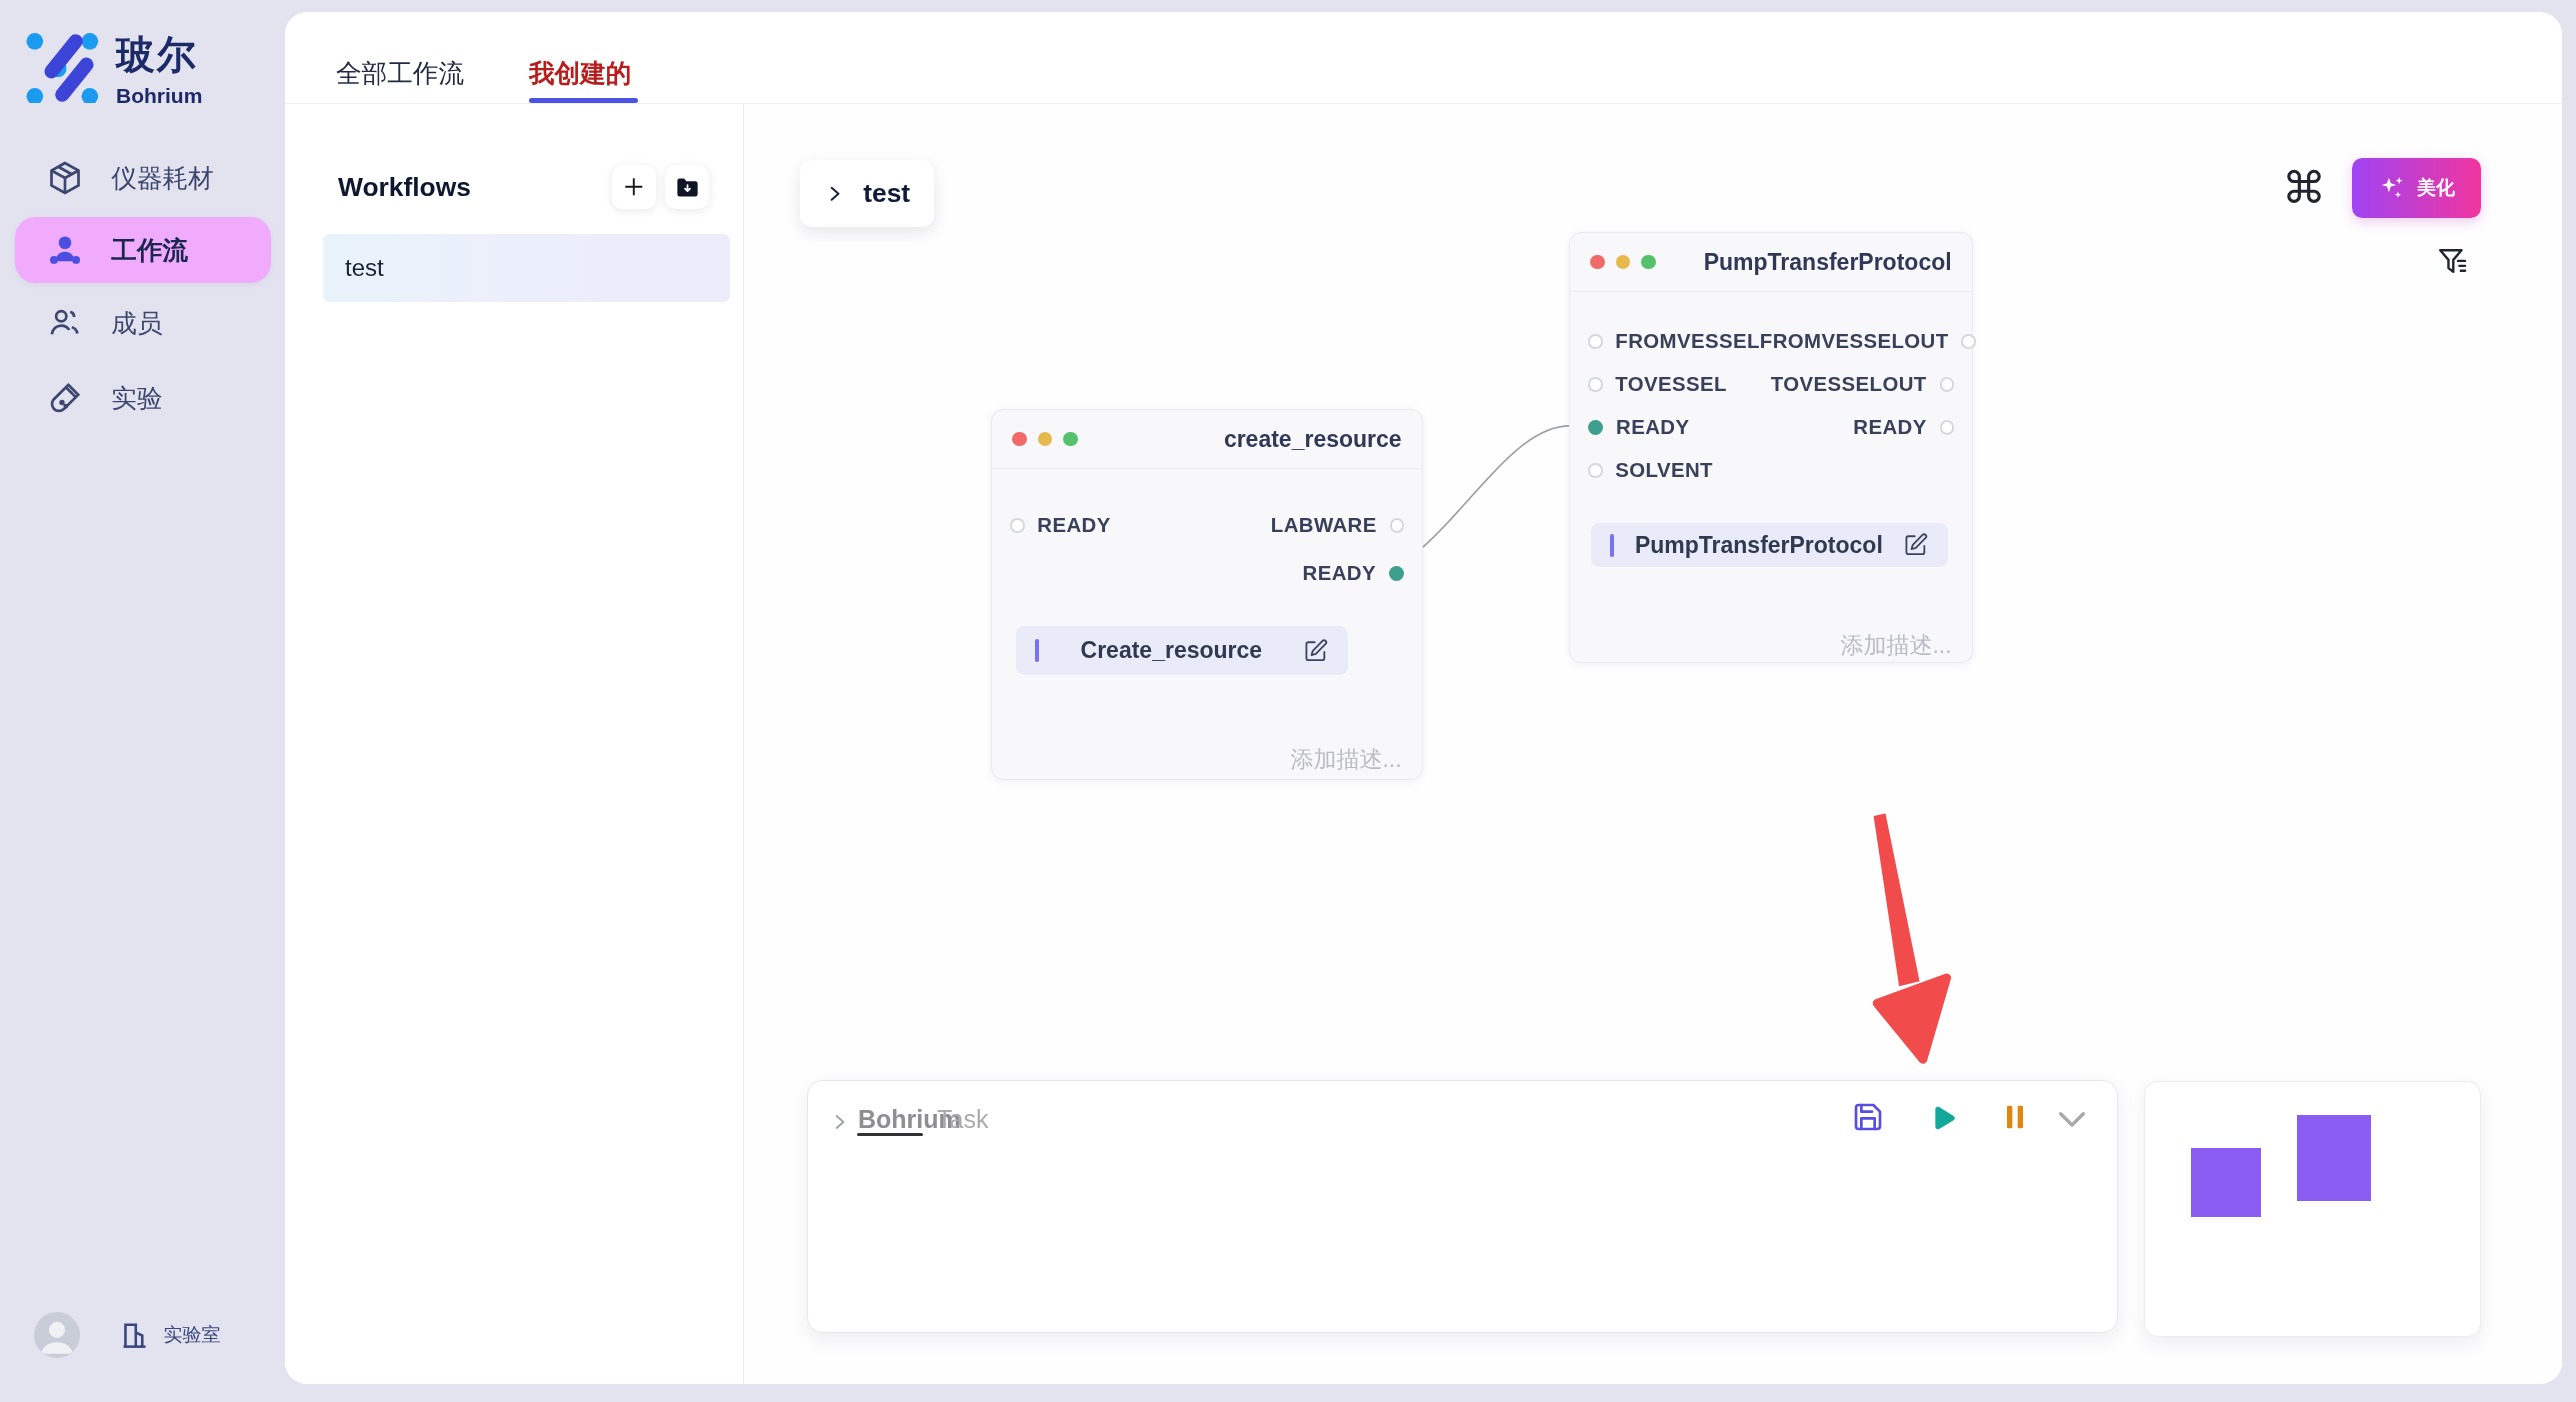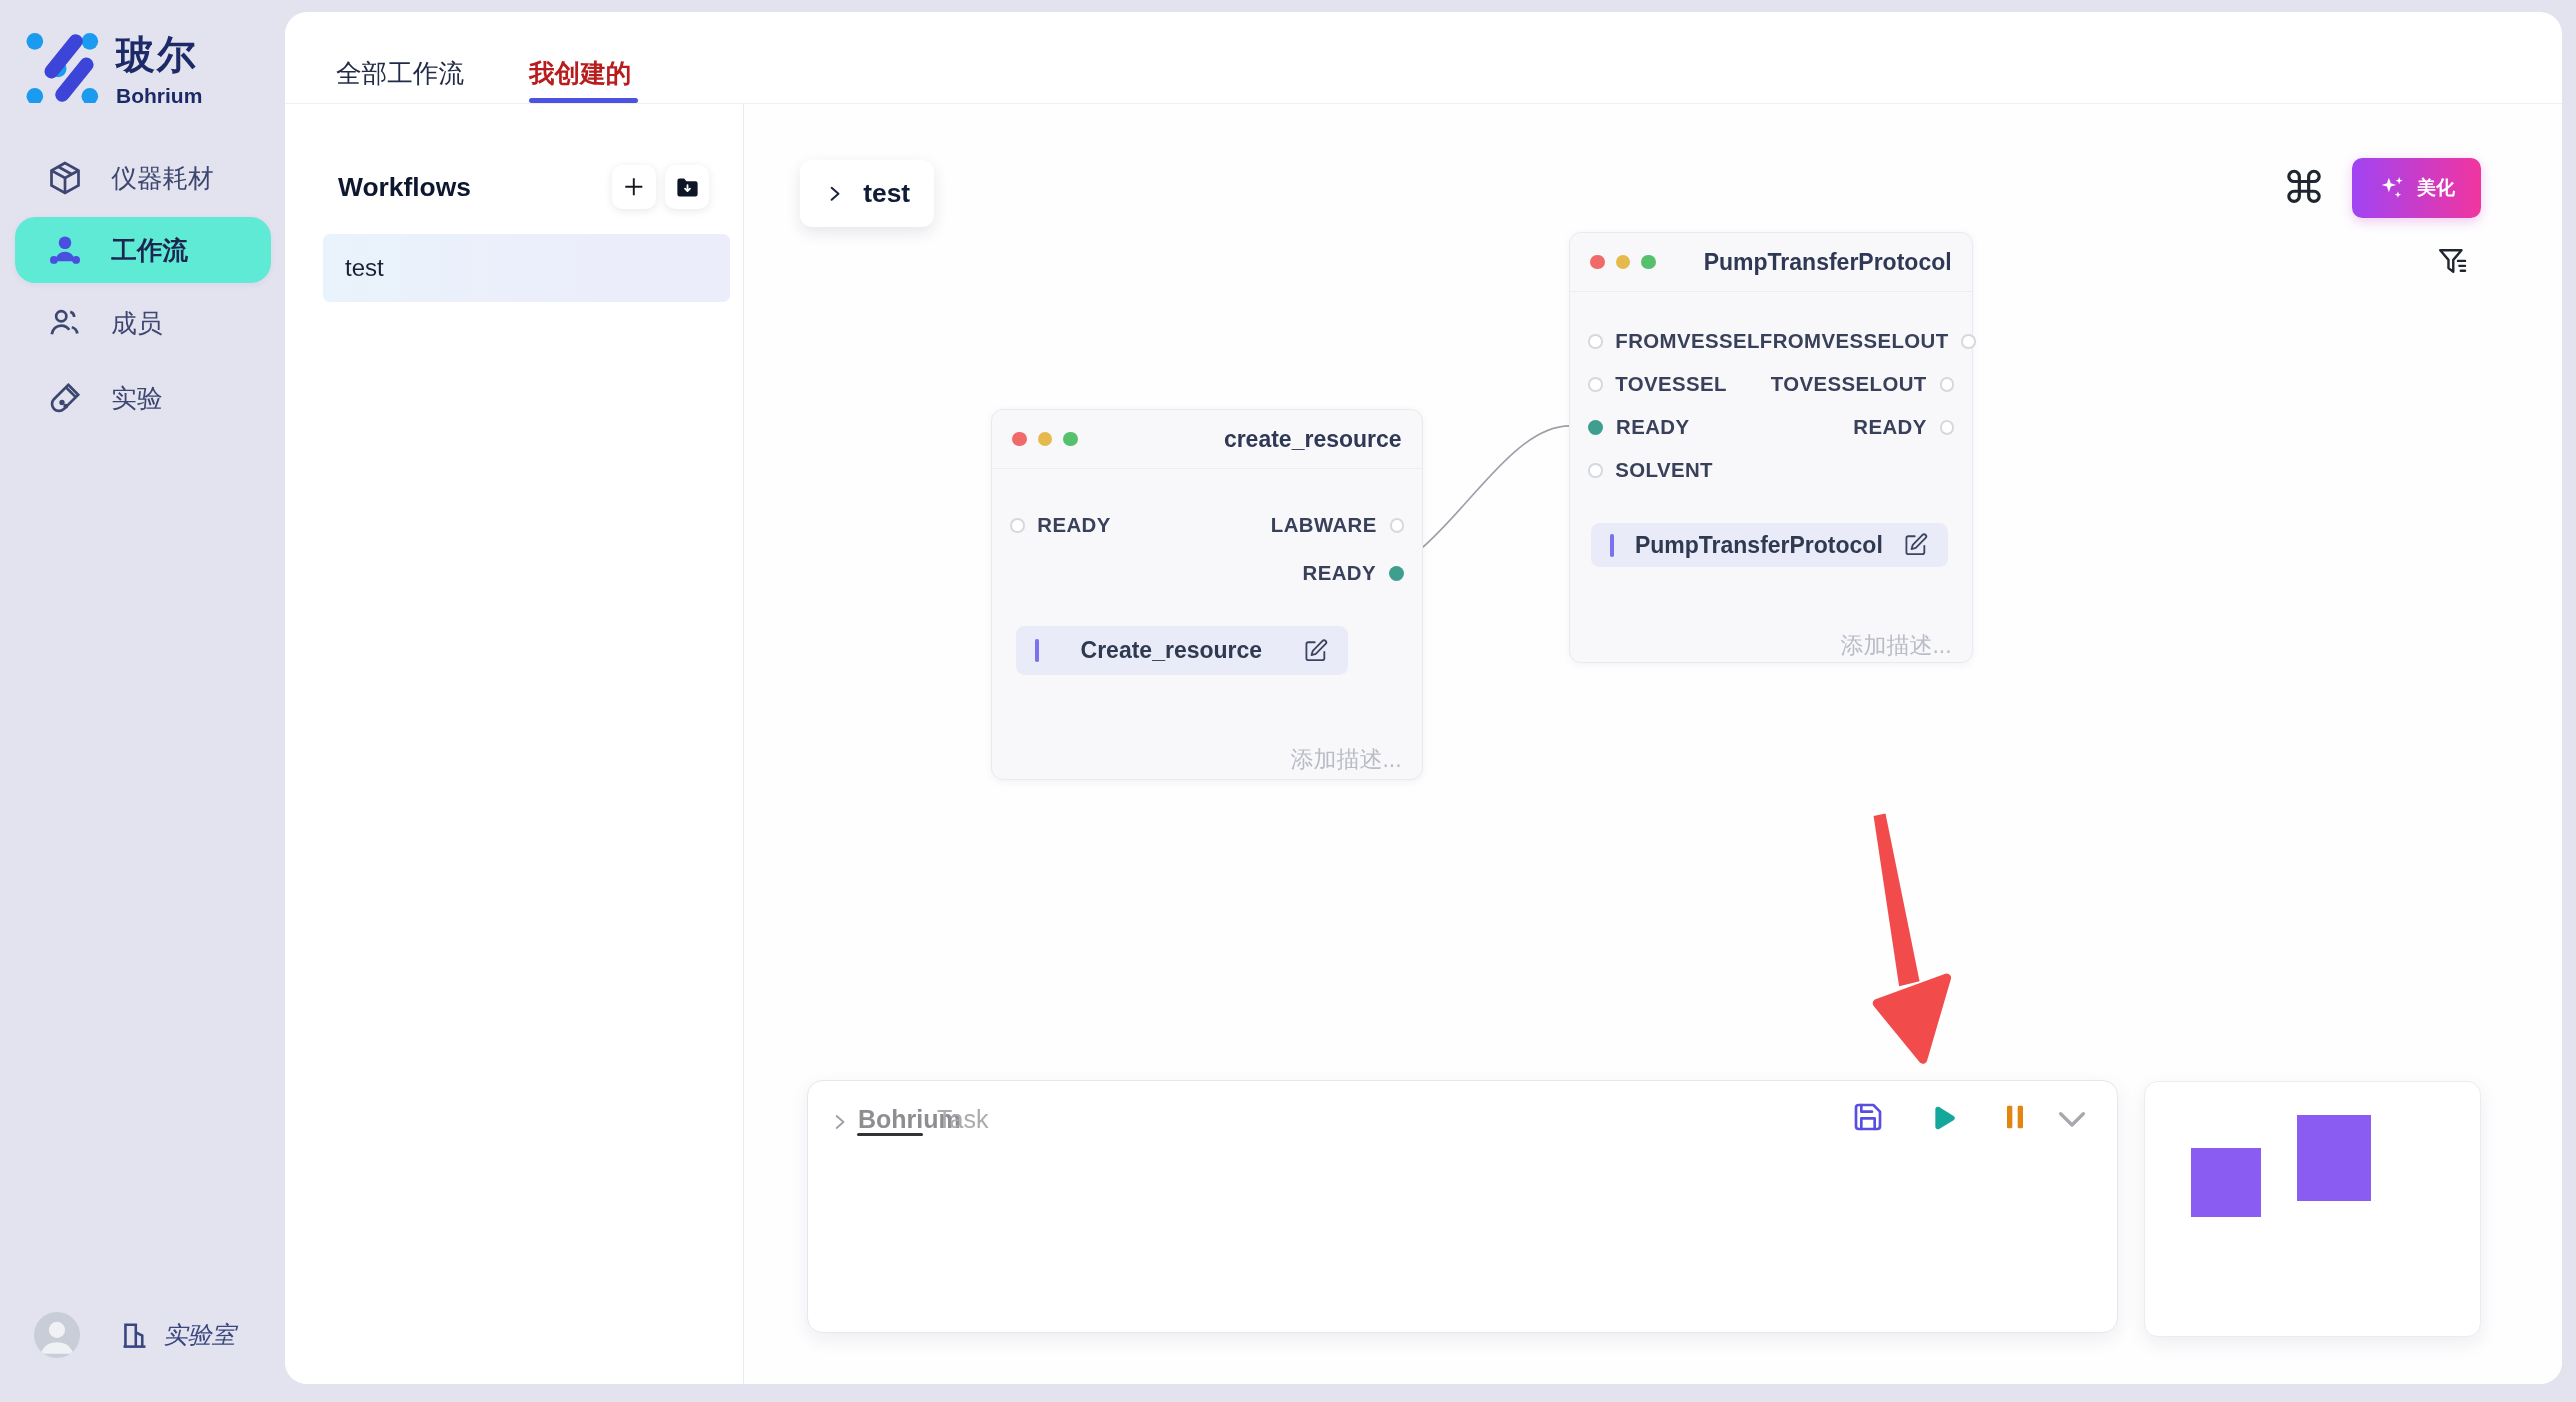--- a/index.html
+++ b/index.html
@@ -7,27 +7,27 @@
   body { background:#E3E2EF; font-family:"Liberation Sans","DejaVu Sans",sans-serif; color:#1C2750; }
   .root { position:relative; width:2576px; height:1402px; overflow:hidden; }
 
   
   .sidebar { position:absolute; left:0; top:0; width:285px; height:1402px; }
   .brand { position:absolute; left:24px; top:28px; display:flex; align-items:flex-start; gap:17px; }
   .brand-text .zh { font-size:39px; font-weight:bold; color:#1D2A68; letter-spacing:1.7px; }
   .brand-text .en { font-size:21px; font-weight:bold; color:#1D2A68; margin-top:1.7px; }
   .nav-item { position:absolute; left:15.3px; width:256px; height:66px; display:flex; align-items:center; padding-left:32px; gap:28px; border-radius:20.4px; cursor:pointer; }
   .nav-item .label { font-size:25.6px; color:#3C466F; }
-  .nav-item.active { background:#5eead4; box-shadow:0 1.7px 6.8px rgba(40,40,90,0.05); }
+  .nav-item.active { background:#f0abfc; box-shadow:0 1.7px 6.8px rgba(40,40,90,0.05); }
   .nav-item.active .label { color:#1C2750; font-weight:bold; }
   .side-footer { position:absolute; left:34px; bottom:44px; display:flex; align-items:center; gap:39px; }
   .avatar { width:46px; height:46px; border-radius:50%; background:#C9CDD7; overflow:hidden; position:relative; }
   .avatar svg { position:absolute; left:0; top:0; }
   .lab { display:flex; align-items:center; gap:13.6px; }
-  .lab .label { font-size:24px; color:#39477E;font-style:italic; }
+  .lab .label { font-size:19px; color:#39477E; }
 
   
   .card { position:absolute; left:285px; top:12px; width:2277px; height:1372px; background:#FFFFFF; border-radius:22px; overflow:hidden; }
   .card-header { position:absolute; left:0; top:0; width:100%; height:92px; border-bottom:0.9px solid #EFEFF2; }
   .tab { position:absolute; top:44px; font-size:25.6px; cursor:pointer; }
   .tab-all { left:51px; color:#222B45; font-weight:500; }
   .tab-mine { left:244px; color:#b91c1c; font-weight:bold; }
   .tab-underline { position:absolute; left:244px; top:86px; width:109px; height:5.1px; border-radius:2.6px; background:#4C53E2; }
 
   

